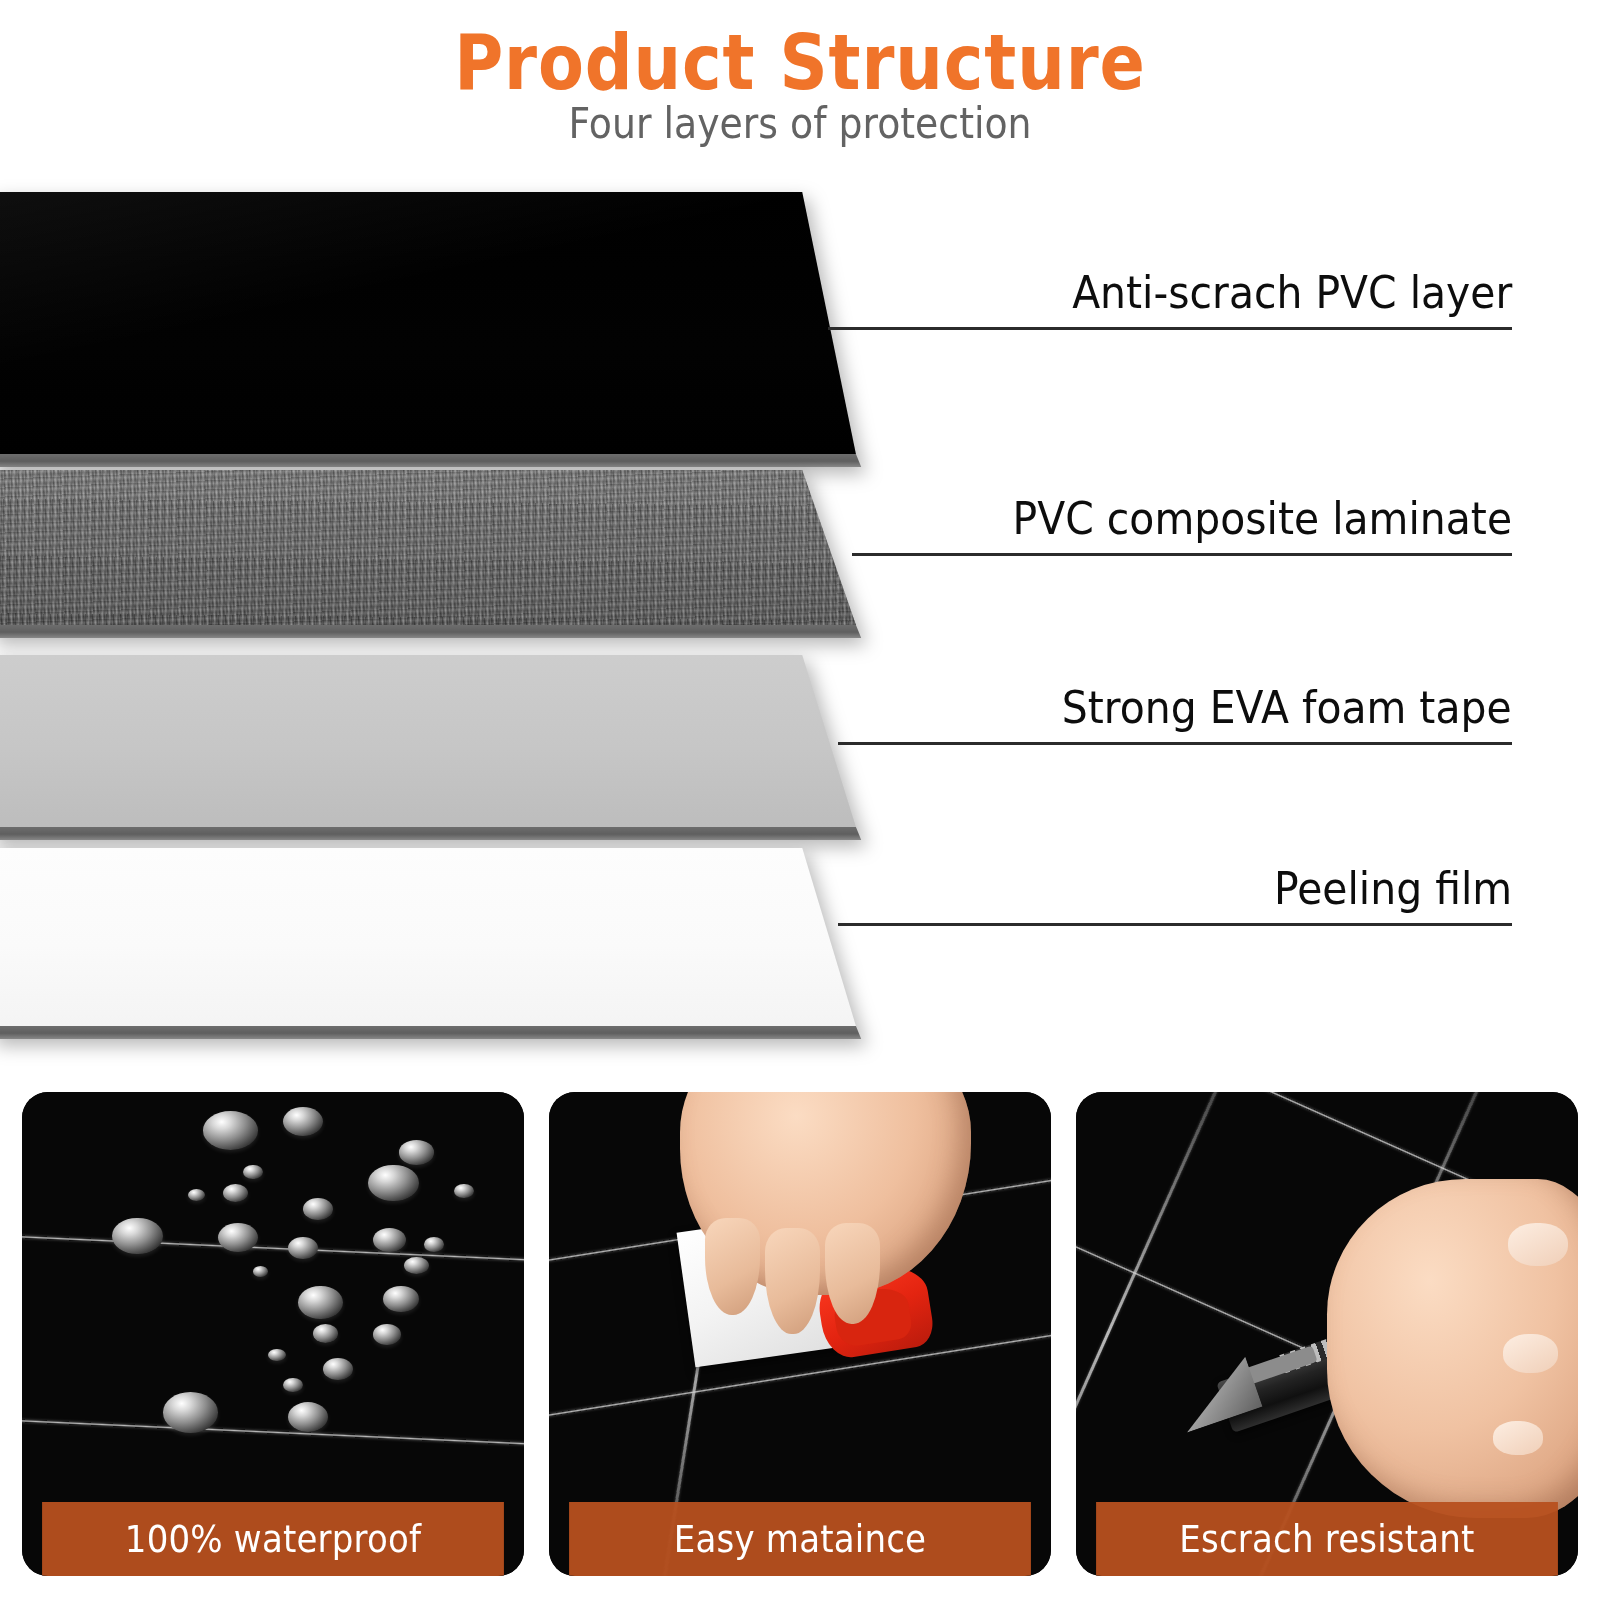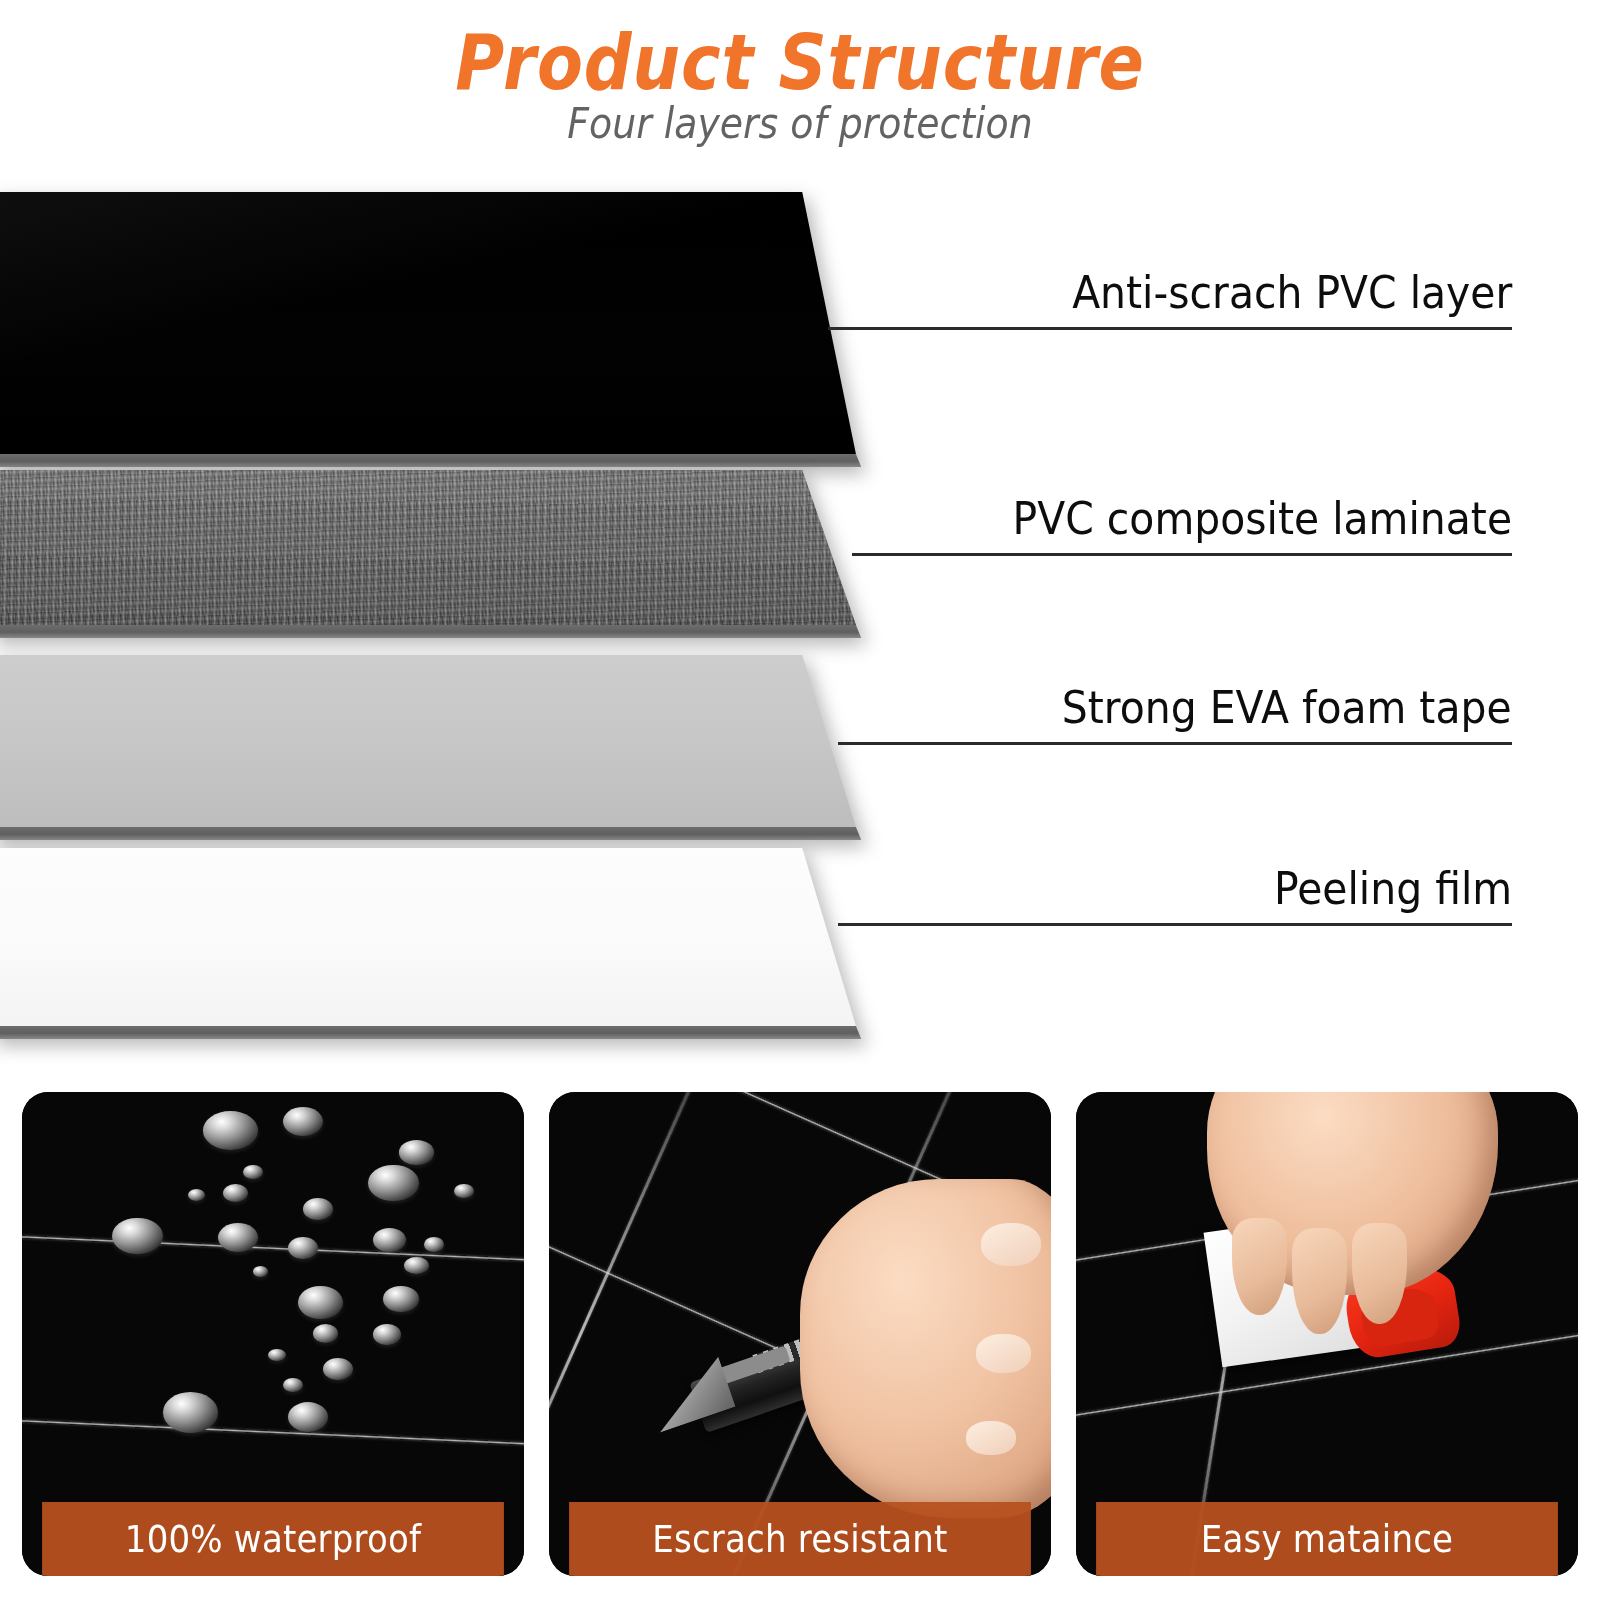--- a/index.html
+++ b/index.html
@@ -9,21 +9,21 @@
     font-family:"Liberation Sans", sans-serif;
     overflow:hidden;
   }
   #page {
     position:relative;
     width:1600px; height:1600px;
     background:#ffffff;
   }
 
   
-  #header { position:absolute; top:0; left:0; width:1600px; height:170px;font-style:italic; }
+  #header { position:absolute; top:0; left:0; width:1600px; height:170px; }
   #title {
     position:absolute; top:18px; left:0; width:1600px;
     text-align:center;
     font-family:"DejaVu Sans", sans-serif;
     font-weight:700;
     font-size:76px;
     letter-spacing:1px;
     color:#F0742A;
     transform:scaleX(0.88);
     white-space:nowrap;
@@ -373,47 +373,47 @@
       <div class="drop" style="left:58%;top:48%;width:5%;height:3.8%;"></div>
       <div class="drop" style="left:70%;top:48%;width:5.5%;height:4.2%;"></div>
       <div class="drop" style="left:49%;top:53%;width:3.5%;height:2.6%;"></div>
       <div class="drop" style="left:60%;top:55%;width:6%;height:4.5%;"></div>
       <div class="drop" style="left:52%;top:59%;width:4%;height:3%;"></div>
       <div class="drop" style="left:28%;top:62%;width:11%;height:8.4%;"></div>
       <div class="drop" style="left:53%;top:64%;width:8%;height:6.2%;"></div>
       <div class="fcaption">100% waterproof</div>
     </div>
 
+    <div class="fpanel" id="p4">
+      <div class="tilebg"></div>
+      <div class="grout g1"></div>
+      <div class="grout g2"></div>
+      <div class="grout gv"></div>
+      <div class="cloth"></div>
+      <div class="stain"></div>
+      <div class="stain2"></div>
+      <div class="hand4"></div>
+      <div class="finger" style="left:31%;top:26%;width:11%;height:20%;"></div>
+      <div class="finger" style="left:43%;top:28%;width:11%;height:22%;"></div>
+      <div class="finger" style="left:55%;top:27%;width:11%;height:21%;"></div>
+      <div class="fcaption">Easy mataince</div>
+    </div>
+
     <div class="fpanel" id="p3">
       <div class="tilebg"></div>
       <div class="grout gd1"></div>
       <div class="grout gd2"></div>
       <div class="grout gd3"></div>
       <div class="grout gd4"></div>
       <div class="knife-body"></div>
       <div class="knife-teeth"></div>
       <div class="knife-slot"></div>
       <div class="knife-blade"></div>
       <div class="hand3"></div>
       <div class="nail" style="right:2%;top:27%;width:12%;height:9%;"></div>
       <div class="nail" style="right:4%;top:50%;width:11%;height:8%;"></div>
       <div class="nail" style="right:7%;top:68%;width:10%;height:7%;"></div>
       <div class="fcaption">Escrach resistant</div>
     </div>
 
-    <div class="fpanel" id="p4">
-      <div class="tilebg"></div>
-      <div class="grout g1"></div>
-      <div class="grout g2"></div>
-      <div class="grout gv"></div>
-      <div class="cloth"></div>
-      <div class="stain"></div>
-      <div class="stain2"></div>
-      <div class="hand4"></div>
-      <div class="finger" style="left:31%;top:26%;width:11%;height:20%;"></div>
-      <div class="finger" style="left:43%;top:28%;width:11%;height:22%;"></div>
-      <div class="finger" style="left:55%;top:27%;width:11%;height:21%;"></div>
-      <div class="fcaption">Easy mataince</div>
-    </div>
-
   </div>
 
 </div>
 
 </body></html>

